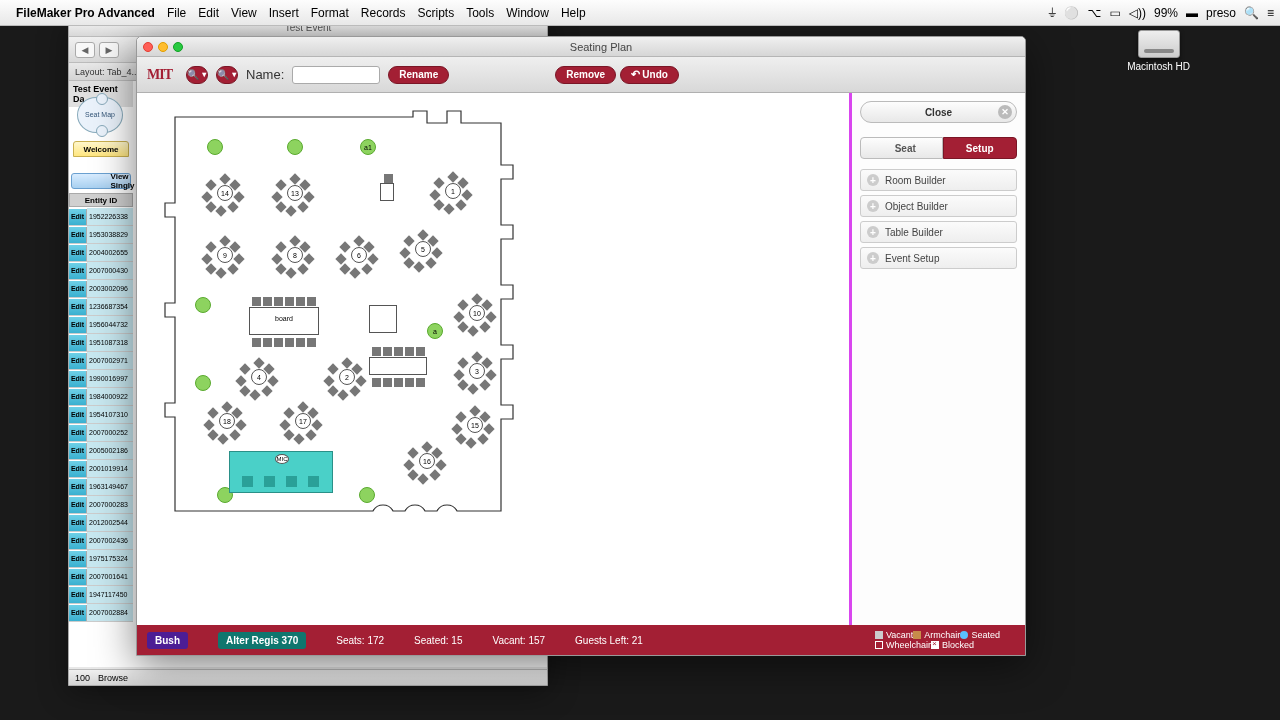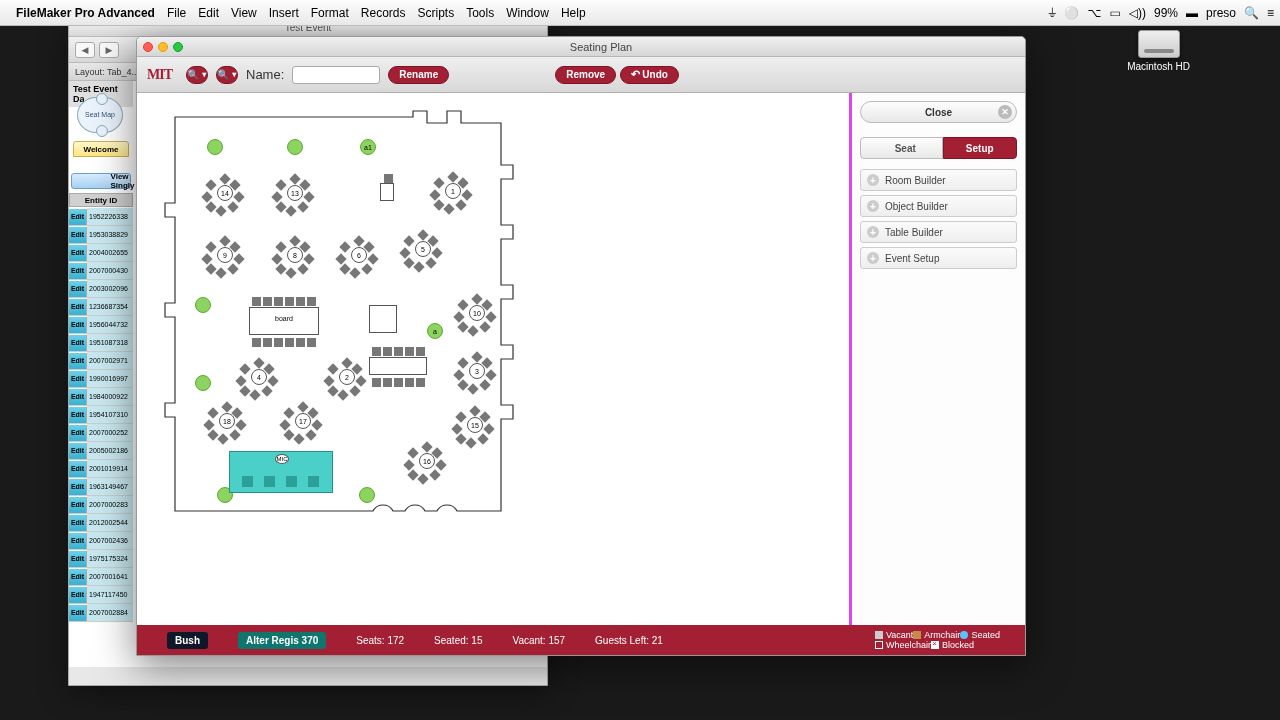--- a/index.html
+++ b/index.html
@@ -95,21 +95,21 @@
 
 .green-dot{position:absolute;width:16px;height:16px;background:#8dd35f;border:1px solid #5aaa2f;border-radius:50%;display:flex;align-items:center;justify-content:center;font-size:7px;}
 
 .stage{position:absolute;background:#4ad0c8;border:1px solid #2a9088;}
 .stage .mic{position:absolute;width:14px;height:10px;background:#fff;border:1px solid #555;border-radius:7px/5px;display:flex;align-items:center;justify-content:center;font-size:6px;}
 .stage .sq{position:absolute;width:11px;height:11px;background:#2aa098;}
 
 
 .sp-footer{position:absolute;bottom:0;left:0;right:0;height:30px;background:#a31f34;color:#fff;display:flex;align-items:center;padding:0 10px;font-size:10px;gap:30px;}
 .sp-footer .chip{background:#0f766e;padding:3px 8px;border-radius:3px;font-weight:bold;}
-.sp-footer .chip.green{background:#0f172a;margin-left:20px;}
+.sp-footer .chip.green{background:#4c1d95;}
 .legend{display:flex;margin-left:auto;font-size:9px;flex-wrap:wrap;width:140px;}
 .legend span{display:flex;align-items:center;gap:3px;}
 .legend .sw{width:8px;height:8px;display:inline-block;}
 .sw.vacant{background:#ccc;}.sw.seated{background:#5ac0ff;border-radius:50%;}.sw.arm{background:#c78b4a;}.sw.wheel{border:1px solid #fff;}.sw.block{background:#fff;position:relative;}
 .sw.block::after{content:"×";color:#a31f34;font-size:8px;position:absolute;top:-2px;left:1px;}
 
 </style>
 </head>
 <body>
 
@@ -245,20 +245,24 @@
           </div>
           <div class="entity-row">
             <div class="edit">Edit</div>
             <div class="eid">1947117450</div>
           </div>
           <div class="entity-row">
             <div class="edit">Edit</div>
             <div class="eid">2007002884</div>
           </div>
         </div>
+    </div>
+    <div class="bg-status">
+      <span>100</span>
+      <span>Browse</span>
     </div>
   </div>
 
   <div class="sp-window">
     <div class="sp-titlebar">
       <div class="traffic-lights">
         <div class="tl tl-red"></div>
         <div class="tl tl-yellow"></div>
         <div class="tl tl-green"></div>
       </div>

